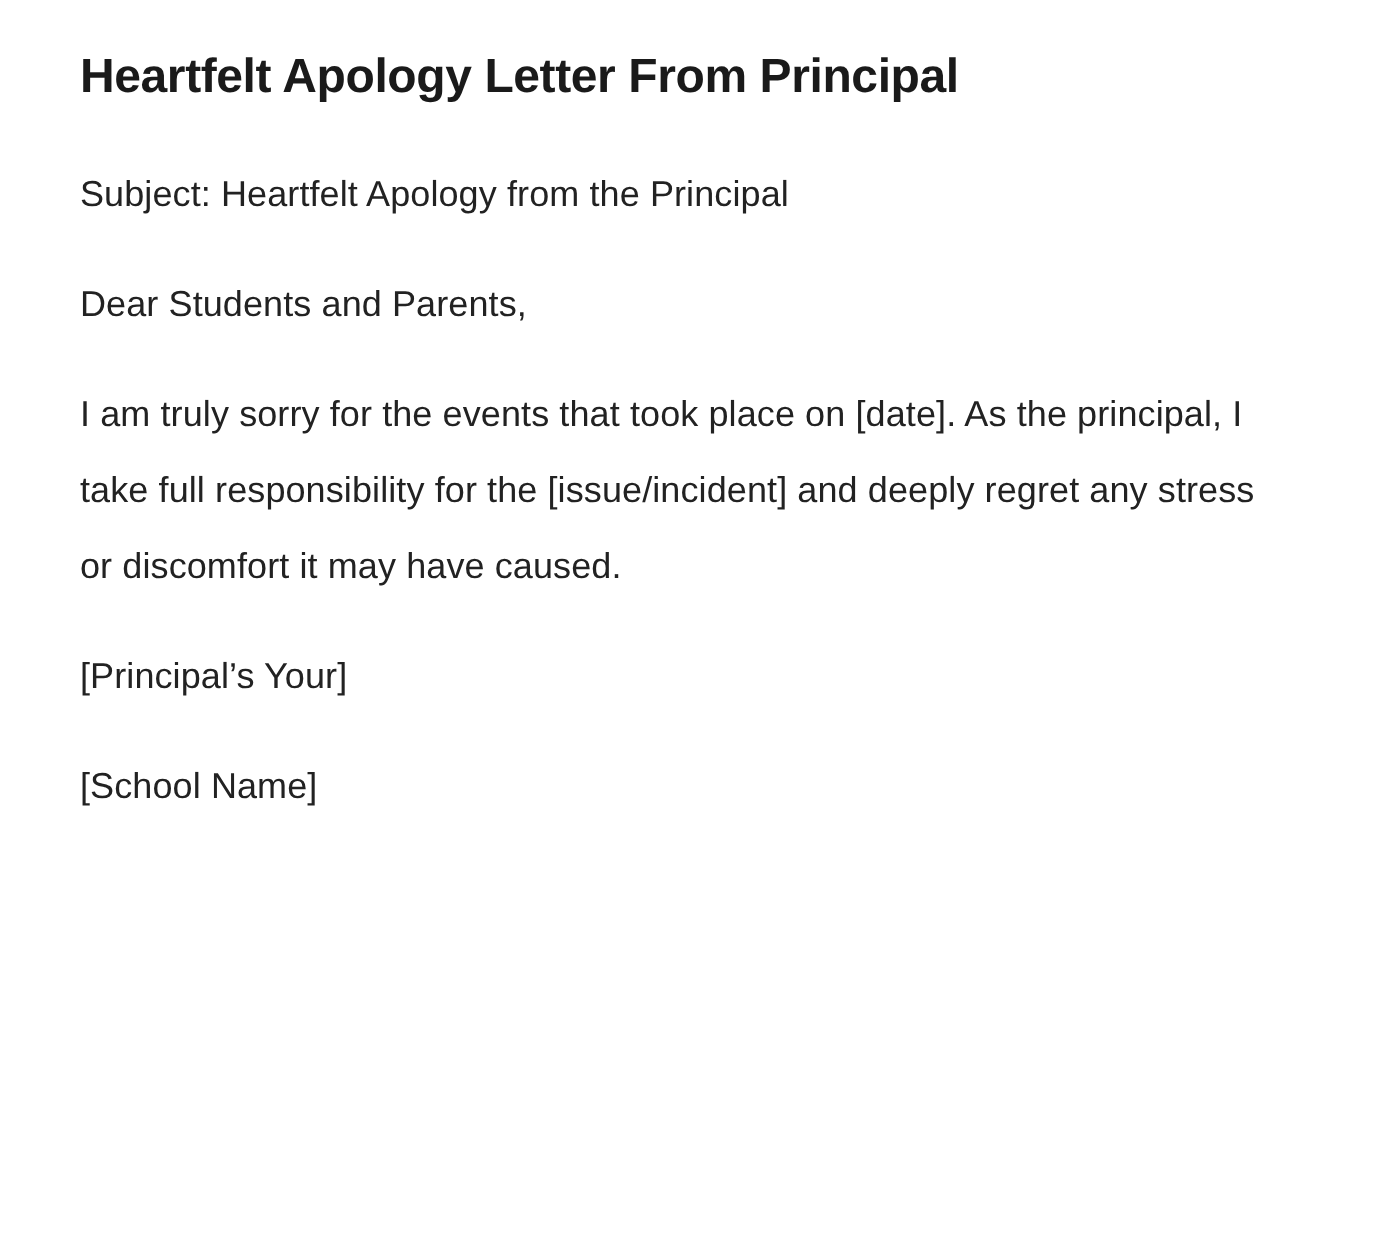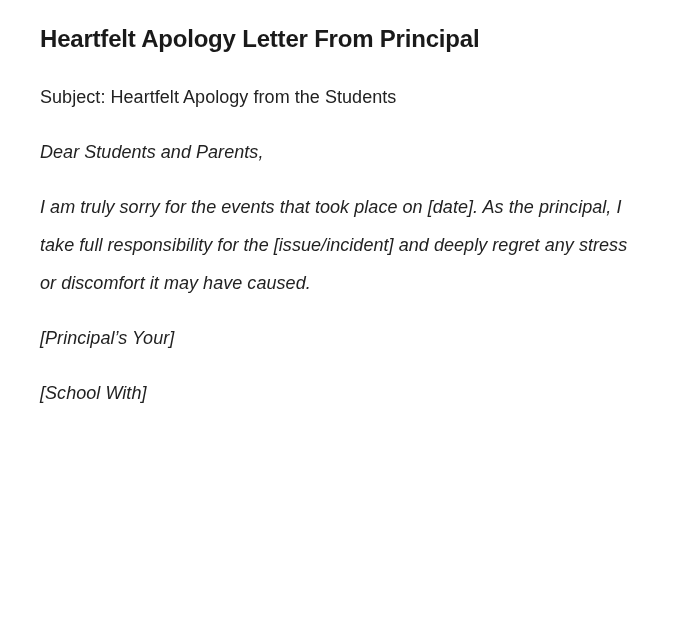--- a/index.html
+++ b/index.html
@@ -40,35 +40,34 @@
     font-weight: normal;
     color: #222222;
     letter-spacing: 0.05px;
     max-width: 592px;
   }
   .para-gap-first {
     margin-top: 24px;
   }
   .para-gap {
     margin-top: 17px;
-    font-style: italic;
   }
 </style>
 </head>
 <body>
 
 <div class="page">
 
   <h1 class="article-title">Heartfelt Apology Letter From Principal</h1>
 
-  <p class="body-text para-gap-first">Subject: Heartfelt Apology from the Students</p>
+  <p class="body-text para-gap-first">Subject: Heartfelt Apology from the Principal</p>
 
   <p class="body-text para-gap">Dear Students and Parents,</p>
 
   <p class="body-text para-gap">I am truly sorry for the events that took place on [date]. As the principal, I take full responsibility for the [issue/incident] and deeply regret any stress or discomfort it may have caused.</p>
 
 
 
   <p class="body-text para-gap">[Principal’s Your]</p>
 
-  <p class="body-text para-gap">[School With]</p>
+  <p class="body-text para-gap">[School Name]</p>
 
 </div>
 
 </body></html>

